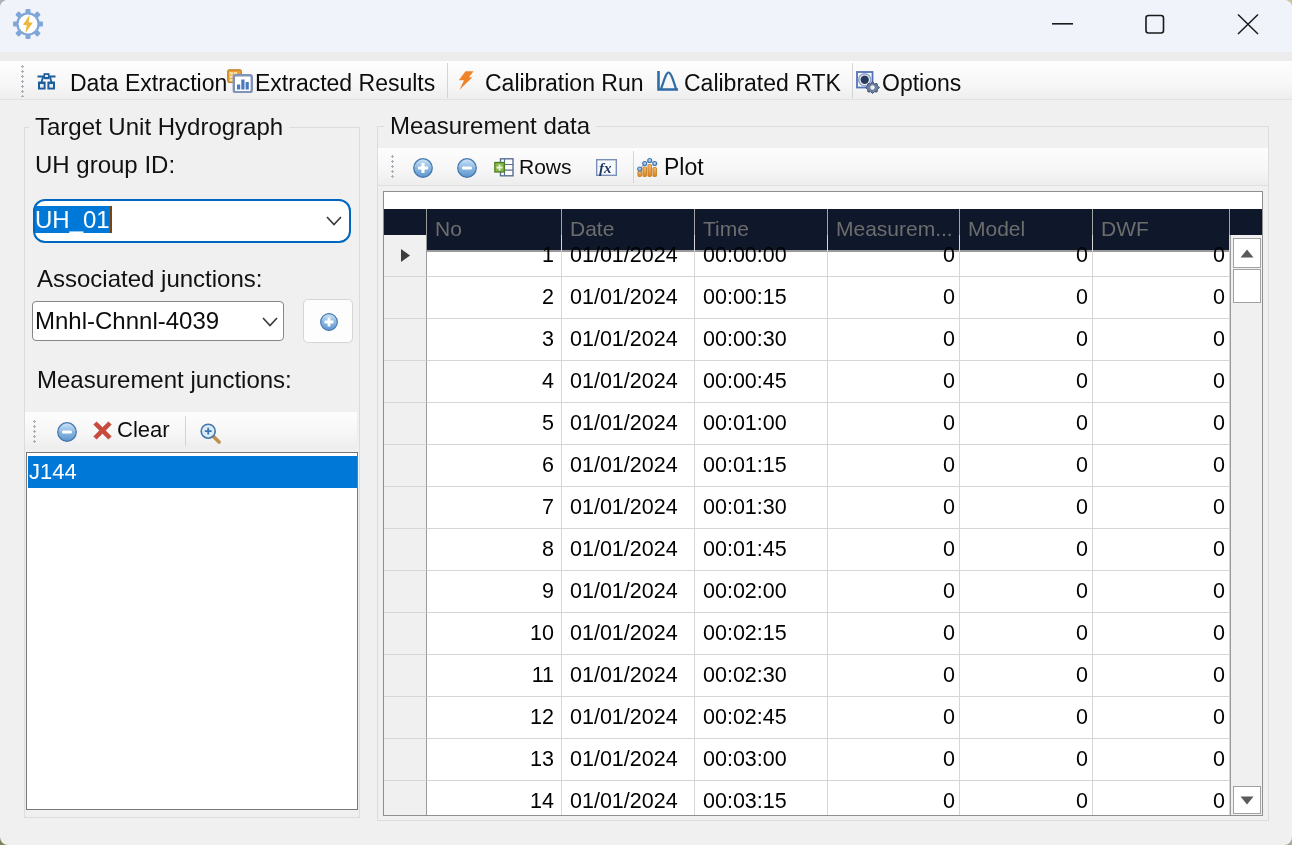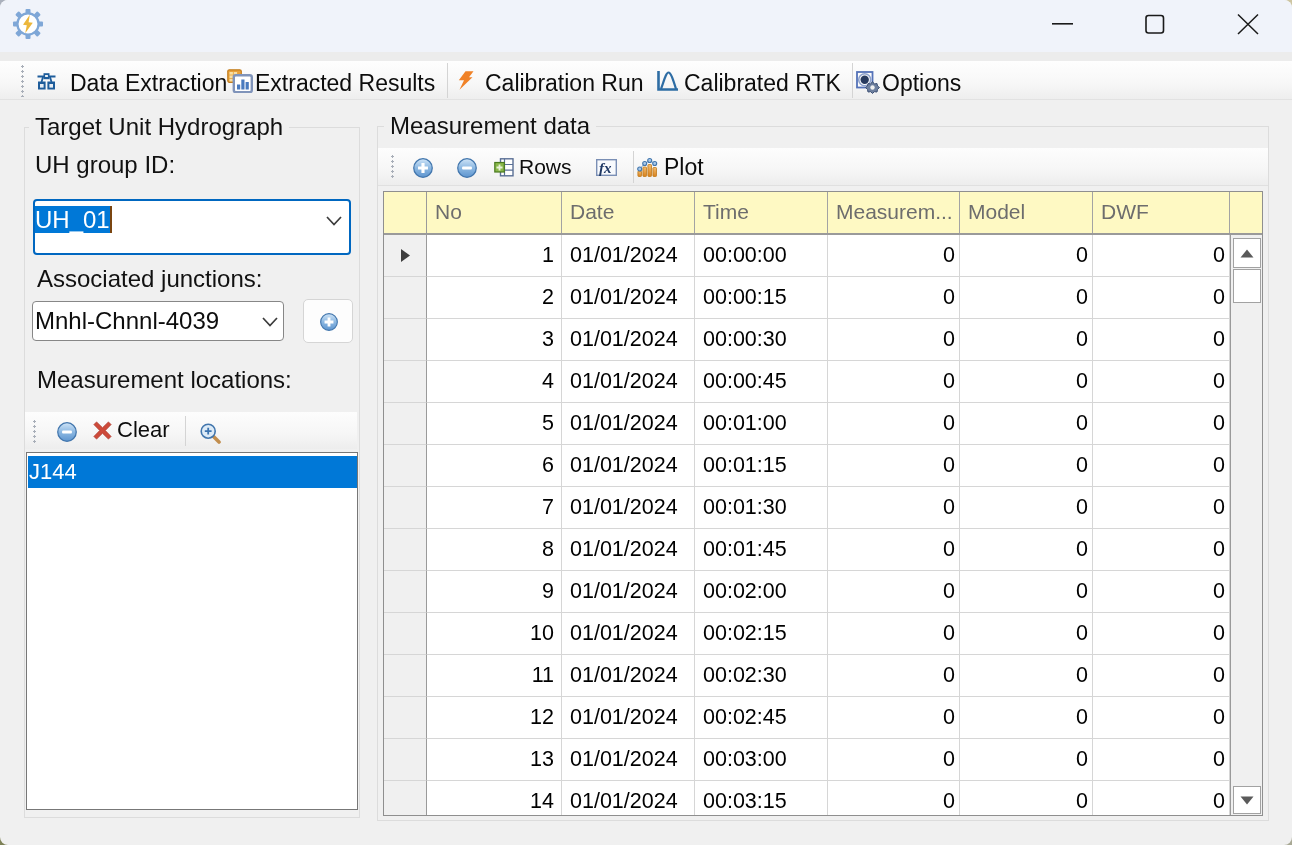--- a/index.html
+++ b/index.html
@@ -12,36 +12,36 @@
 #band { position:absolute; left:0; top:52px; width:1292px; height:9px; background:#ececec; }
 #toolbar1 { position:absolute; left:0; top:61px; width:1292px; height:39px; background:linear-gradient(#fefefe,#f7f7f7 60%,#eeeeee); border-bottom:1px solid #e2e2e2; }
 .grip { position:absolute; width:3px; background-image:radial-gradient(circle 1.3px, #a8aeb8 1.2px, transparent 1.3px); background-size:3px 5px; background-repeat:repeat-y; }
 .tsep { position:absolute; width:1px; background:#d4d4d4; }
 .titem { position:absolute; top:3px; font-size:23px; color:#0d0d0d; line-height:38px; }
 
 .gbox { position:absolute; border:1px solid #dcdcdc; }
 .glabel { position:absolute; top:-15px; background:#f0f0f0; padding:0 6px; font-size:24px; color:#111; line-height:28px; white-space:nowrap; }
 
 .lbl { position:absolute; font-size:24px; color:#111; white-space:nowrap; }
-#combo1 { position:absolute; left:33px; top:199px; width:318px; height:56px; background:#fff; border:2px solid #0067c0; border-radius:4px; }
+#combo1 { position:absolute; left:33px; top:199px; width:318px; height:44px; background:#fff; border:2px solid #0067c0; border-radius:12px; }
 #combo1 .sel { position:absolute; left:0; top:5px; height:27px; background:#0078d7; color:#fff; font-size:24px; line-height:27px; }
 #caret1 { position:absolute; left:75px; top:5px; width:2px; height:27px; background:#7a4510; }
 #combo2 { position:absolute; left:32px; top:301px; width:252px; height:40px; background:#fff; border:1px solid #878787; border-radius:4px; font-size:24px; color:#0d0d0d; line-height:37px; padding-left:2px; }
 .chev { position:absolute; }
 #addbtn { position:absolute; left:303px; top:299px; width:50px; height:44px; background:#fdfdfd; border:1px solid #d5d5d5; border-radius:5px; }
 #toolbar2 { position:absolute; left:25px; top:412px; width:332px; height:37px; background:linear-gradient(#fdfdfd,#f6f6f6 60%,#ededed); }
 #clear { position:absolute; left:92px; top:0; height:37px; line-height:36px; font-size:22px; color:#0d0d0d; }
 #listbox { position:absolute; left:26px; top:452px; width:332px; height:358px; background:#fff; border:1px solid #777; }
 #listbox .item { position:absolute; left:1px; top:3px; width:329px; height:32px; background:#0078d7; color:#fff; font-size:22px; line-height:31px; padding-left:1px; }
 
 #toolbar3 { position:absolute; left:378px; top:148px; width:890px; height:38px; background:linear-gradient(#fdfdfd,#f6f6f6 60%,#ededed); border-bottom:1px solid #e0e0e0; }
 .t3txt { position:absolute; top:0; height:38px; line-height:38px; font-size:21px; color:#0d0d0d; }
 
 #grid { position:absolute; left:383px; top:191px; width:880px; height:625px; border:1px solid #8f8f8f; background:#fff; }
-#ghead { position:absolute; left:0; top:0; width:878px; height:41px; background:#fef9c3; }
+#ghead { position:absolute; left:0; top:17px; width:878px; height:41px; background:#0f172a; }
 #ghead:after { content:""; position:absolute; left:0; top:41px; width:878px; height:2px; background:#9a9a9a; }
 .hc { position:absolute; top:0; height:41px; line-height:40px; font-size:21px; color:#6d6d6d; border-right:1px solid #a3a3a3; padding-left:8px; }
 #gbody { position:absolute; left:0; top:43px; width:846px; height:580px; overflow:hidden; }
 .grow { position:relative; width:846px; height:42px; }
 .gc { position:absolute; top:0; height:42px; line-height:41px; border-bottom:1px solid #d6d6d6; border-right:1px solid #d6d6d6; font-size:21.5px; color:#000; }
 .cm { left:0; width:43px; background:#f0f0f0; border-right:1px solid #9a9a9a; padding-left:15px; padding-top:13px; line-height:0; }
 .cno { left:43px; width:135px; text-align:right; padding-right:7px; }
 .cdate { left:178px; width:133px; padding-left:8px; }
 .ctime { left:311px; width:133px; padding-left:8px; }
 .cmeas { left:444px; width:132px; }
@@ -167,21 +167,21 @@
           <linearGradient id="bg1" x1="0" y1="0" x2="0" y2="1">
             <stop offset="0" stop-color="#cfe4f7"></stop>
             <stop offset="0.5" stop-color="#8cb8e2"></stop>
             <stop offset="1" stop-color="#5e95cf"></stop>
           </linearGradient>
         </defs>
       <circle cx="9.5" cy="9.5" r="8.8" fill="url(#bg1)" stroke="#4276ad" stroke-width="1.2"></circle>
       <path d="M9.5 4.8 V14.2 M4.8 9.5 H14.2" stroke="#fff" stroke-width="3"></path>
     </svg>
   </div>
-  <div class="lbl" style="left:37px;top:366px;">Measurement locations:</div>
+  <div class="lbl" style="left:37px;top:366px;">Measurement junctions:</div>
   <div id="toolbar2">
     <div class="grip" style="left:8px;top:7px;height:24px;"></div>
     <svg style="position:absolute;left:32px;top:10px" width="20" height="20" viewBox="0 0 19 19">
       <defs>
           <linearGradient id="bg2" x1="0" y1="0" x2="0" y2="1">
             <stop offset="0" stop-color="#cfe4f7"></stop>
             <stop offset="0.5" stop-color="#8cb8e2"></stop>
             <stop offset="1" stop-color="#5e95cf"></stop>
           </linearGradient>
         </defs>

